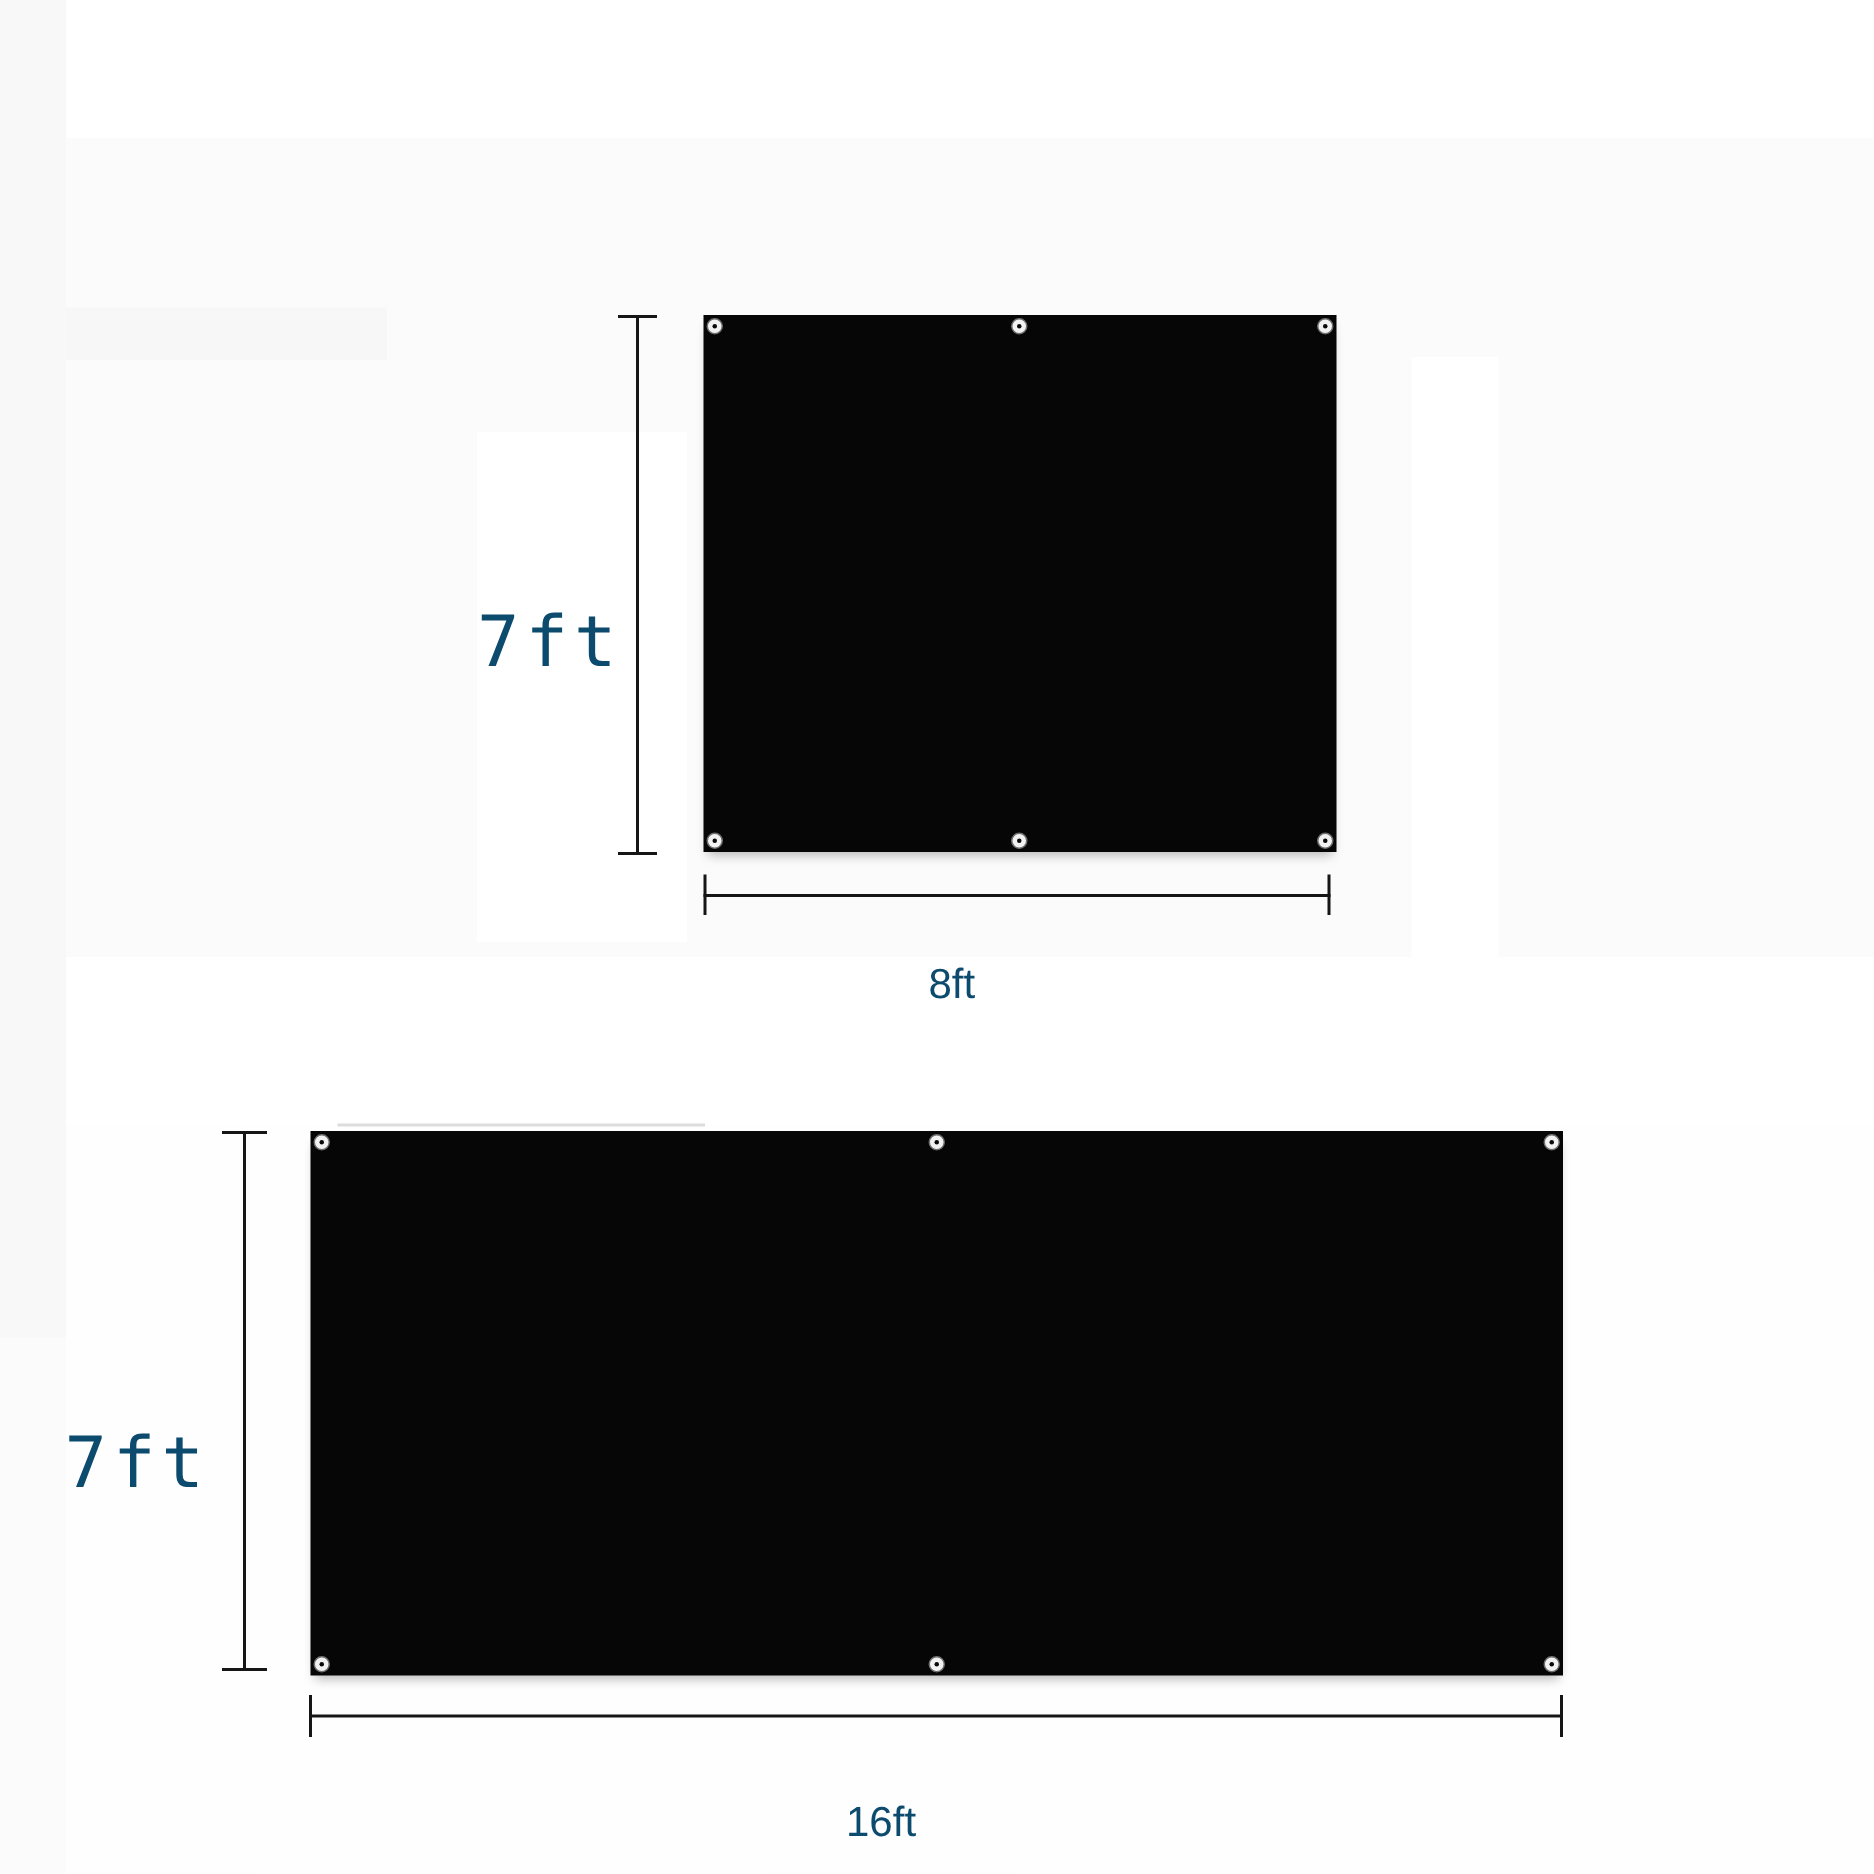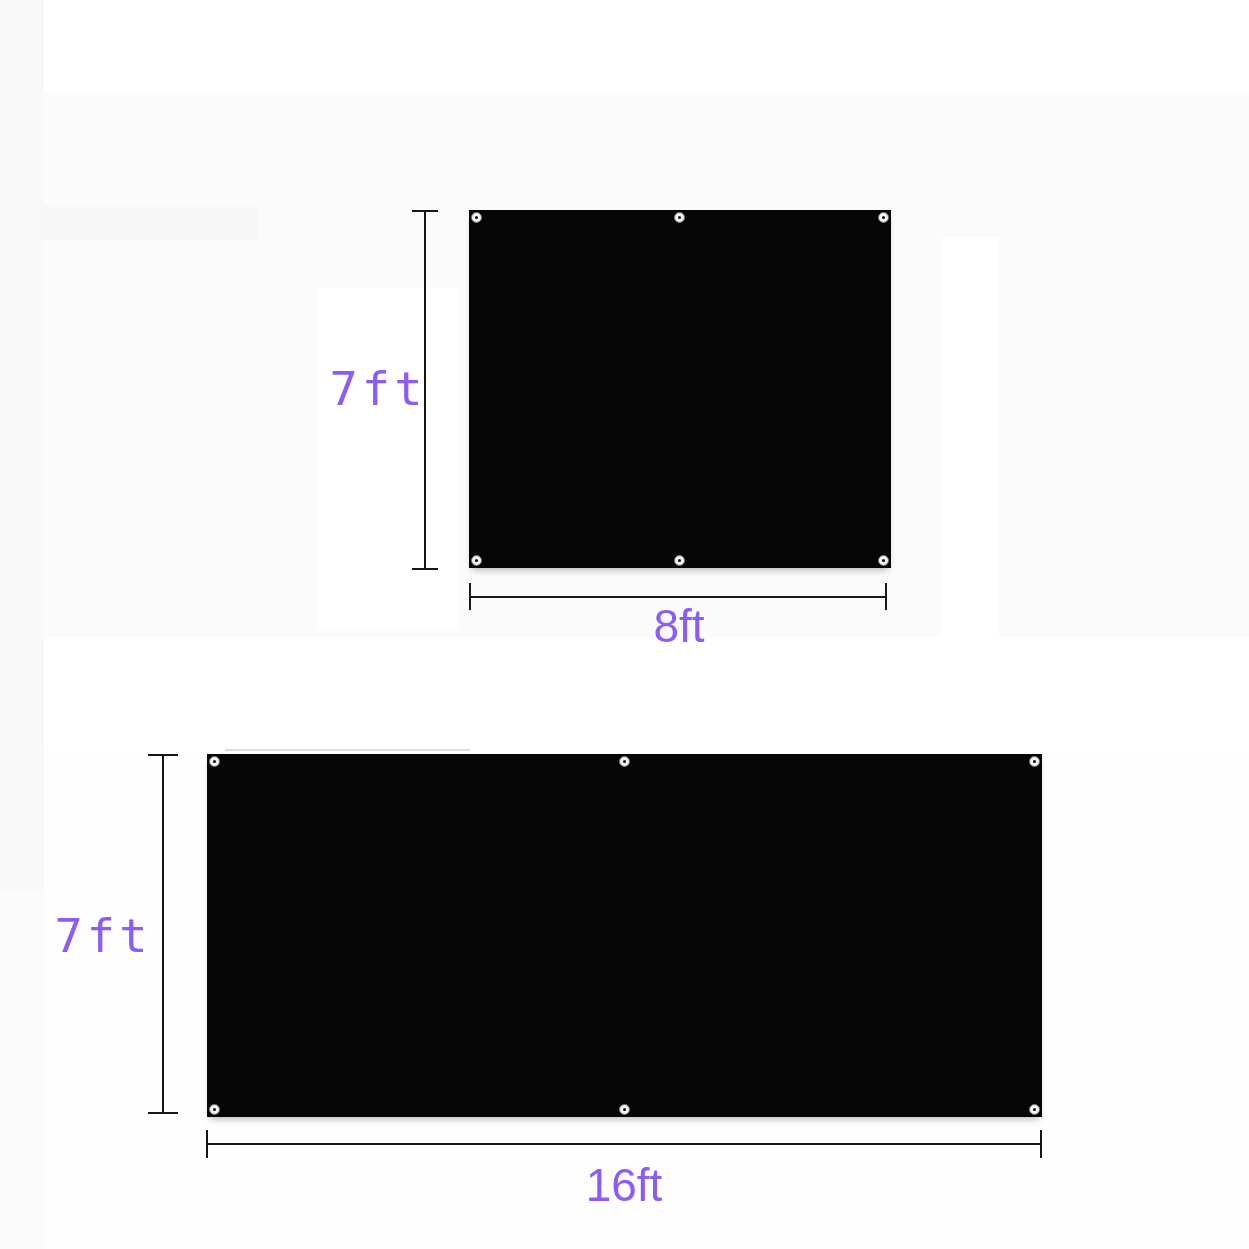--- a/index.html
+++ b/index.html
@@ -53,23 +53,23 @@
   
   .hdim{position:absolute;}
   .hdim .hline{position:absolute;top:50%;left:0;right:0;height:2px;margin-top:-1px;background:#161616;}
   .hdim .tick{position:absolute;top:0;bottom:0;width:2px;background:#161616;}
   .hdim .tick-l{left:0;}
   .hdim .tick-r{right:0;}
   #hdim-top{left:469px;top:583px;width:418px;height:27px;}
   #hdim-bottom{left:206px;top:1130px;width:836px;height:28px;}
 
   
-  .dim-label{position:absolute;color:#8b5cf6;text-align:center;line-height:1.1;}
+  .dim-label{position:absolute;color:#0c4a6e;line-height:1.1;margin-top:40px;}
   .mono-label{font-family:"DejaVu Sans Mono",monospace;font-size:47px;letter-spacing:4px;}
-  .sans-label{font-family:"Liberation Sans",sans-serif;font-size:46px;letter-spacing:0px;}
+  .sans-label{font-family:"Liberation Sans",sans-serif;font-size:28px;letter-spacing:0px;}
   #hlabel-top{left:318px;top:363px;width:120px;}
   #hlabel-bottom{left:43px;top:910px;width:120px;}
   #wlabel-top{left:619px;top:601px;width:120px;}
   #wlabel-bottom{left:564px;top:1160px;width:120px;}
 
   
   #fold-line{left:225px;top:749px;width:245px;height:2px;background:#dcdcdc;}
 </style>
 </head>
 <body>

